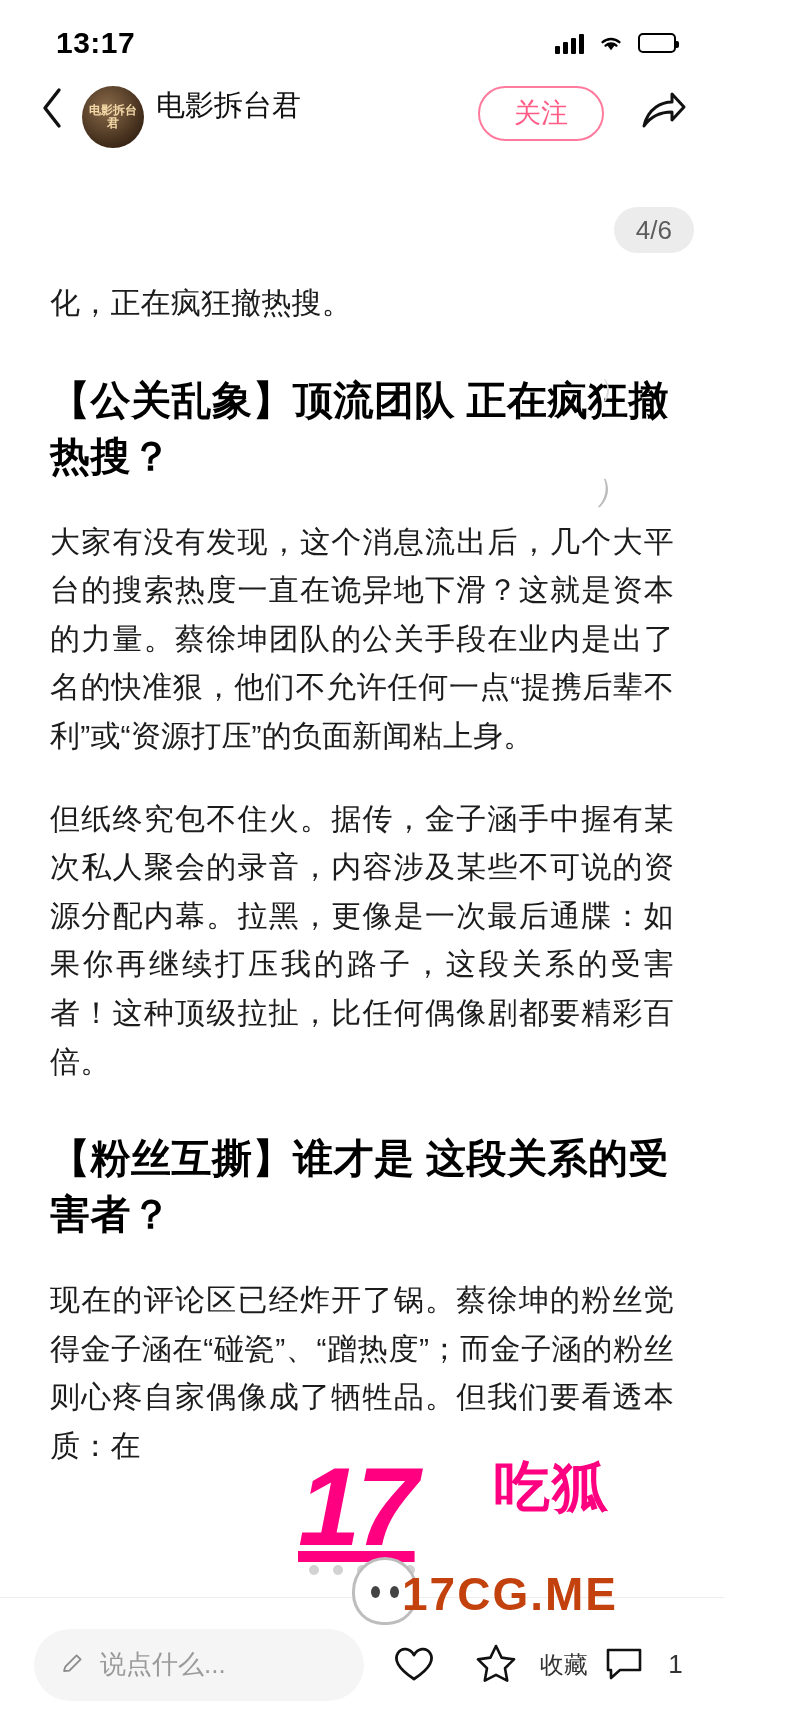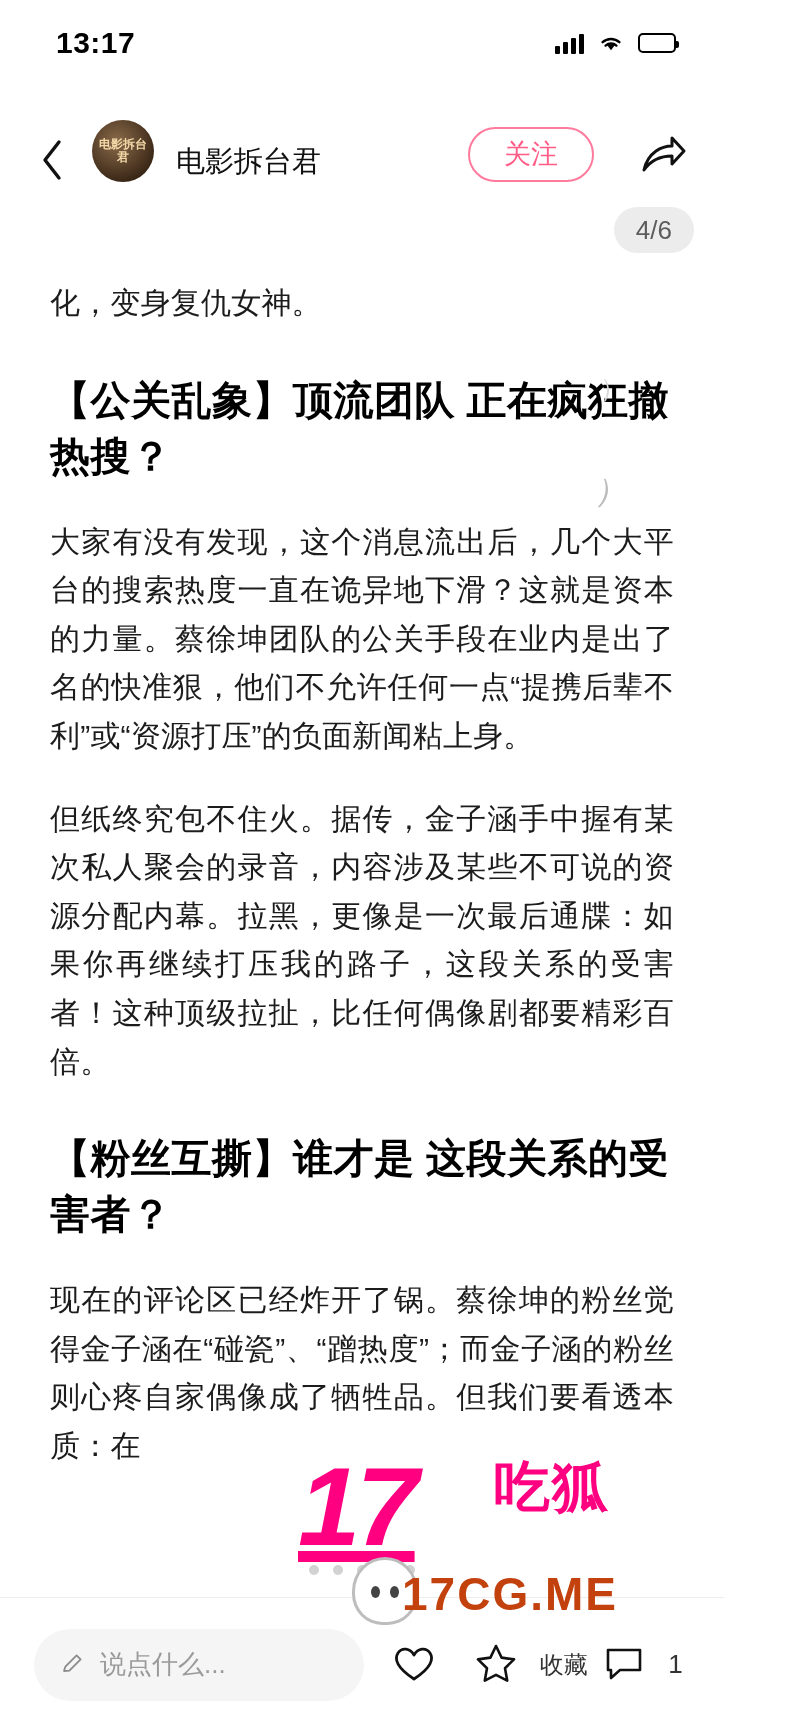--- a/index.html
+++ b/index.html
@@ -73,23 +73,23 @@
     height: 100%;
     width: 85%;
     background: #000;
     border-radius: 2px;
   }
 
   
   .nav {
     height: 96px;
     display: flex;
-    align-items: flex-end;
+    align-items: flex-start;
     padding: 0 34px 0 30px;
-    gap: 18px;
+    gap: 8px;
   }
   .back-icon {
     width: 44px; height: 44px;
     display:flex; align-items:center; justify-content:center;
     color:#111;
   }
   .avatar {
     width: 62px; height: 62px;
     border-radius: 50%;
     background: radial-gradient(circle at 40% 35%, #8a6b4a 0%, #3e2a19 70%, #1a1008 100%);
@@ -348,21 +348,21 @@
         <path d="M4 36 C8 18 22 12 32 12 L32 4 L44 17 L32 30 L32 22 C22 22 11 26 4 36 Z" stroke="#111" stroke-width="3" fill="none" stroke-linejoin="round" stroke-linecap="round"></path>
       </svg>
     </div>
   </div>
 
   <div class="page-counter-row">
     <div class="page-counter">4/6</div>
   </div>
 
   <div class="article">
-    <p class="para first">化，变身复仇女神。</p>
+    <p class="para first">化，正在疯狂撤热搜。</p>
 
     <h2 class="heading">【公关乱象】顶流团队 正在疯狂撤热搜？</h2>
 
     <p class="para">大家有没有发现，这个消息流出后，几个大平台的搜索热度一直在诡异地下滑？这就是资本的力量。蔡徐坤团队的公关手段在业内是出了名的快准狠，他们不允许任何一点“提携后辈不利”或“资源打压”的负面新闻粘上身。</p>
     <p class="para">但纸终究包不住火。据传，金子涵手中握有某次私人聚会的录音，内容涉及某些不可说的资源分配内幕。拉黑，更像是一次最后通牒：如果你再继续打压我的路子，这段关系的受害者！这种顶级拉扯，比任何偶像剧都要精彩百倍。</p>
 
     <h2 class="heading second">【粉丝互撕】谁才是 这段关系的受害者？</h2>
 
     <p class="para">现在的评论区已经炸开了锅。蔡徐坤的粉丝觉得金子涵在“碰瓷”、“蹭热度”；而金子涵的粉丝则心疼自家偶像成了牺牲品。但我们要看透本质：在</p>
   </div>

